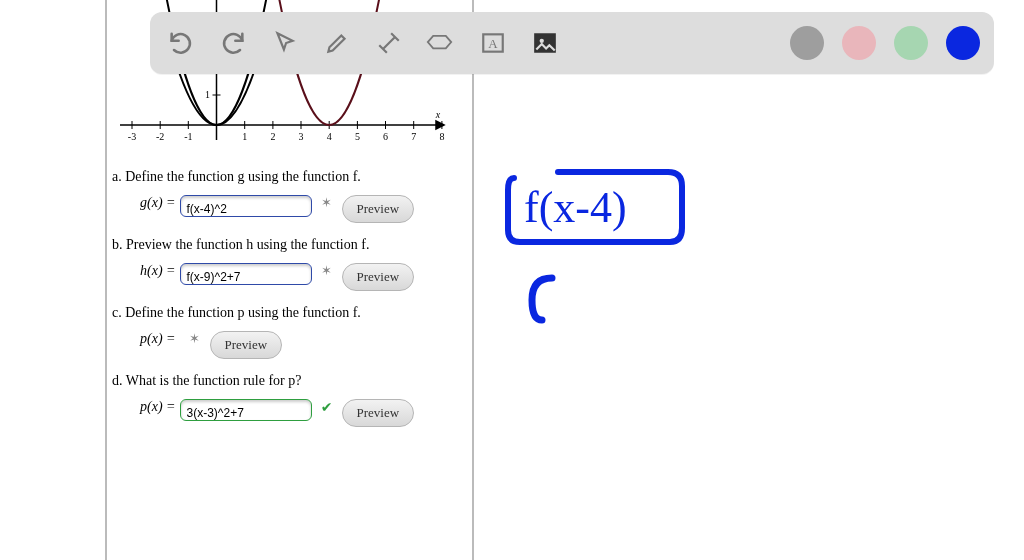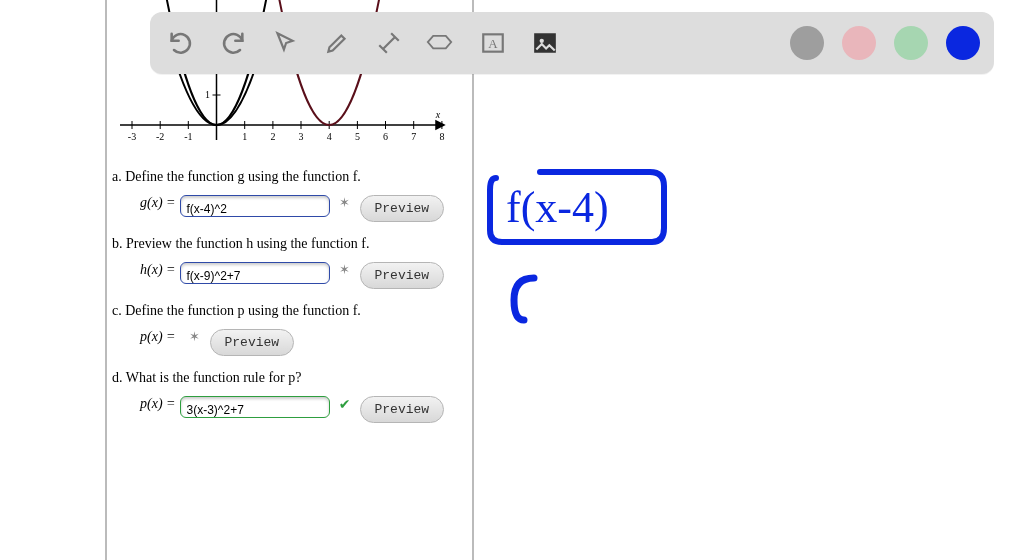--- a/index.html
+++ b/index.html
@@ -28,21 +28,21 @@
     width: 340px;
     margin-top: -10px;
   }
   .chart-area svg { display:block; }
 
   .qline { margin: 14px 0 10px 0; }
   .eqline { margin: 6px 0 14px 28px; display:flex; }
   .eqline .lhs { font-style: italic; margin-right:4px; }
   .ansbox {
     display:inline-block;
-    width: 150px;
+    width: 132px;
     height: 22px;
     border: 1.5px solid #2f4aa8;
     border-radius: 6px;
     box-shadow: inset 0 2px 3px rgba(0,0,0,.2);
     padding: 2px 6px;
     font-family: Arial, sans-serif;
     font-size: 12px;
     line-height: 22px;
     background: #fff;
     box-sizing: border-box;
@@ -57,21 +57,21 @@
     font-size: 13px;
     margin: 0 6px;
   }
   .mark.ok { color:#2e9e3f; font-size:14px; }
   .preview-btn {
     display:inline-block;
     padding: 5px 14px;
     border-radius: 14px;
     background: linear-gradient(#f2f2f2,#d8d8d8);
     border: 1px solid #b5b5b5;
-    font-family: Liberation Mono, monospace;
+    font-family: Liberation Serif, serif;
     font-size: 13px;
     color:#333;
   }
 
   
   .toolbar {
     position:absolute;
     left: 150px;
     right: 30px;
     top: 12px;
@@ -94,21 +94,21 @@
     width:34px; height:34px; border-radius:50%;
   }
   .c-gray{background:#9e9e9e;}
   .c-pink{background:#e9b6bb;}
   .c-mint{background:#a6d6b1;}
   .c-blue{background:#0a27e0;}
 
   
   .ink {
     position:absolute;
-    left: 484px;
+    left: 502px;
     top: 160px;
     color:#4c1d95;
     pointer-events:none;
   }
 </style>
 </head>
 <body>
 
 <div class="problem-panel">
 

